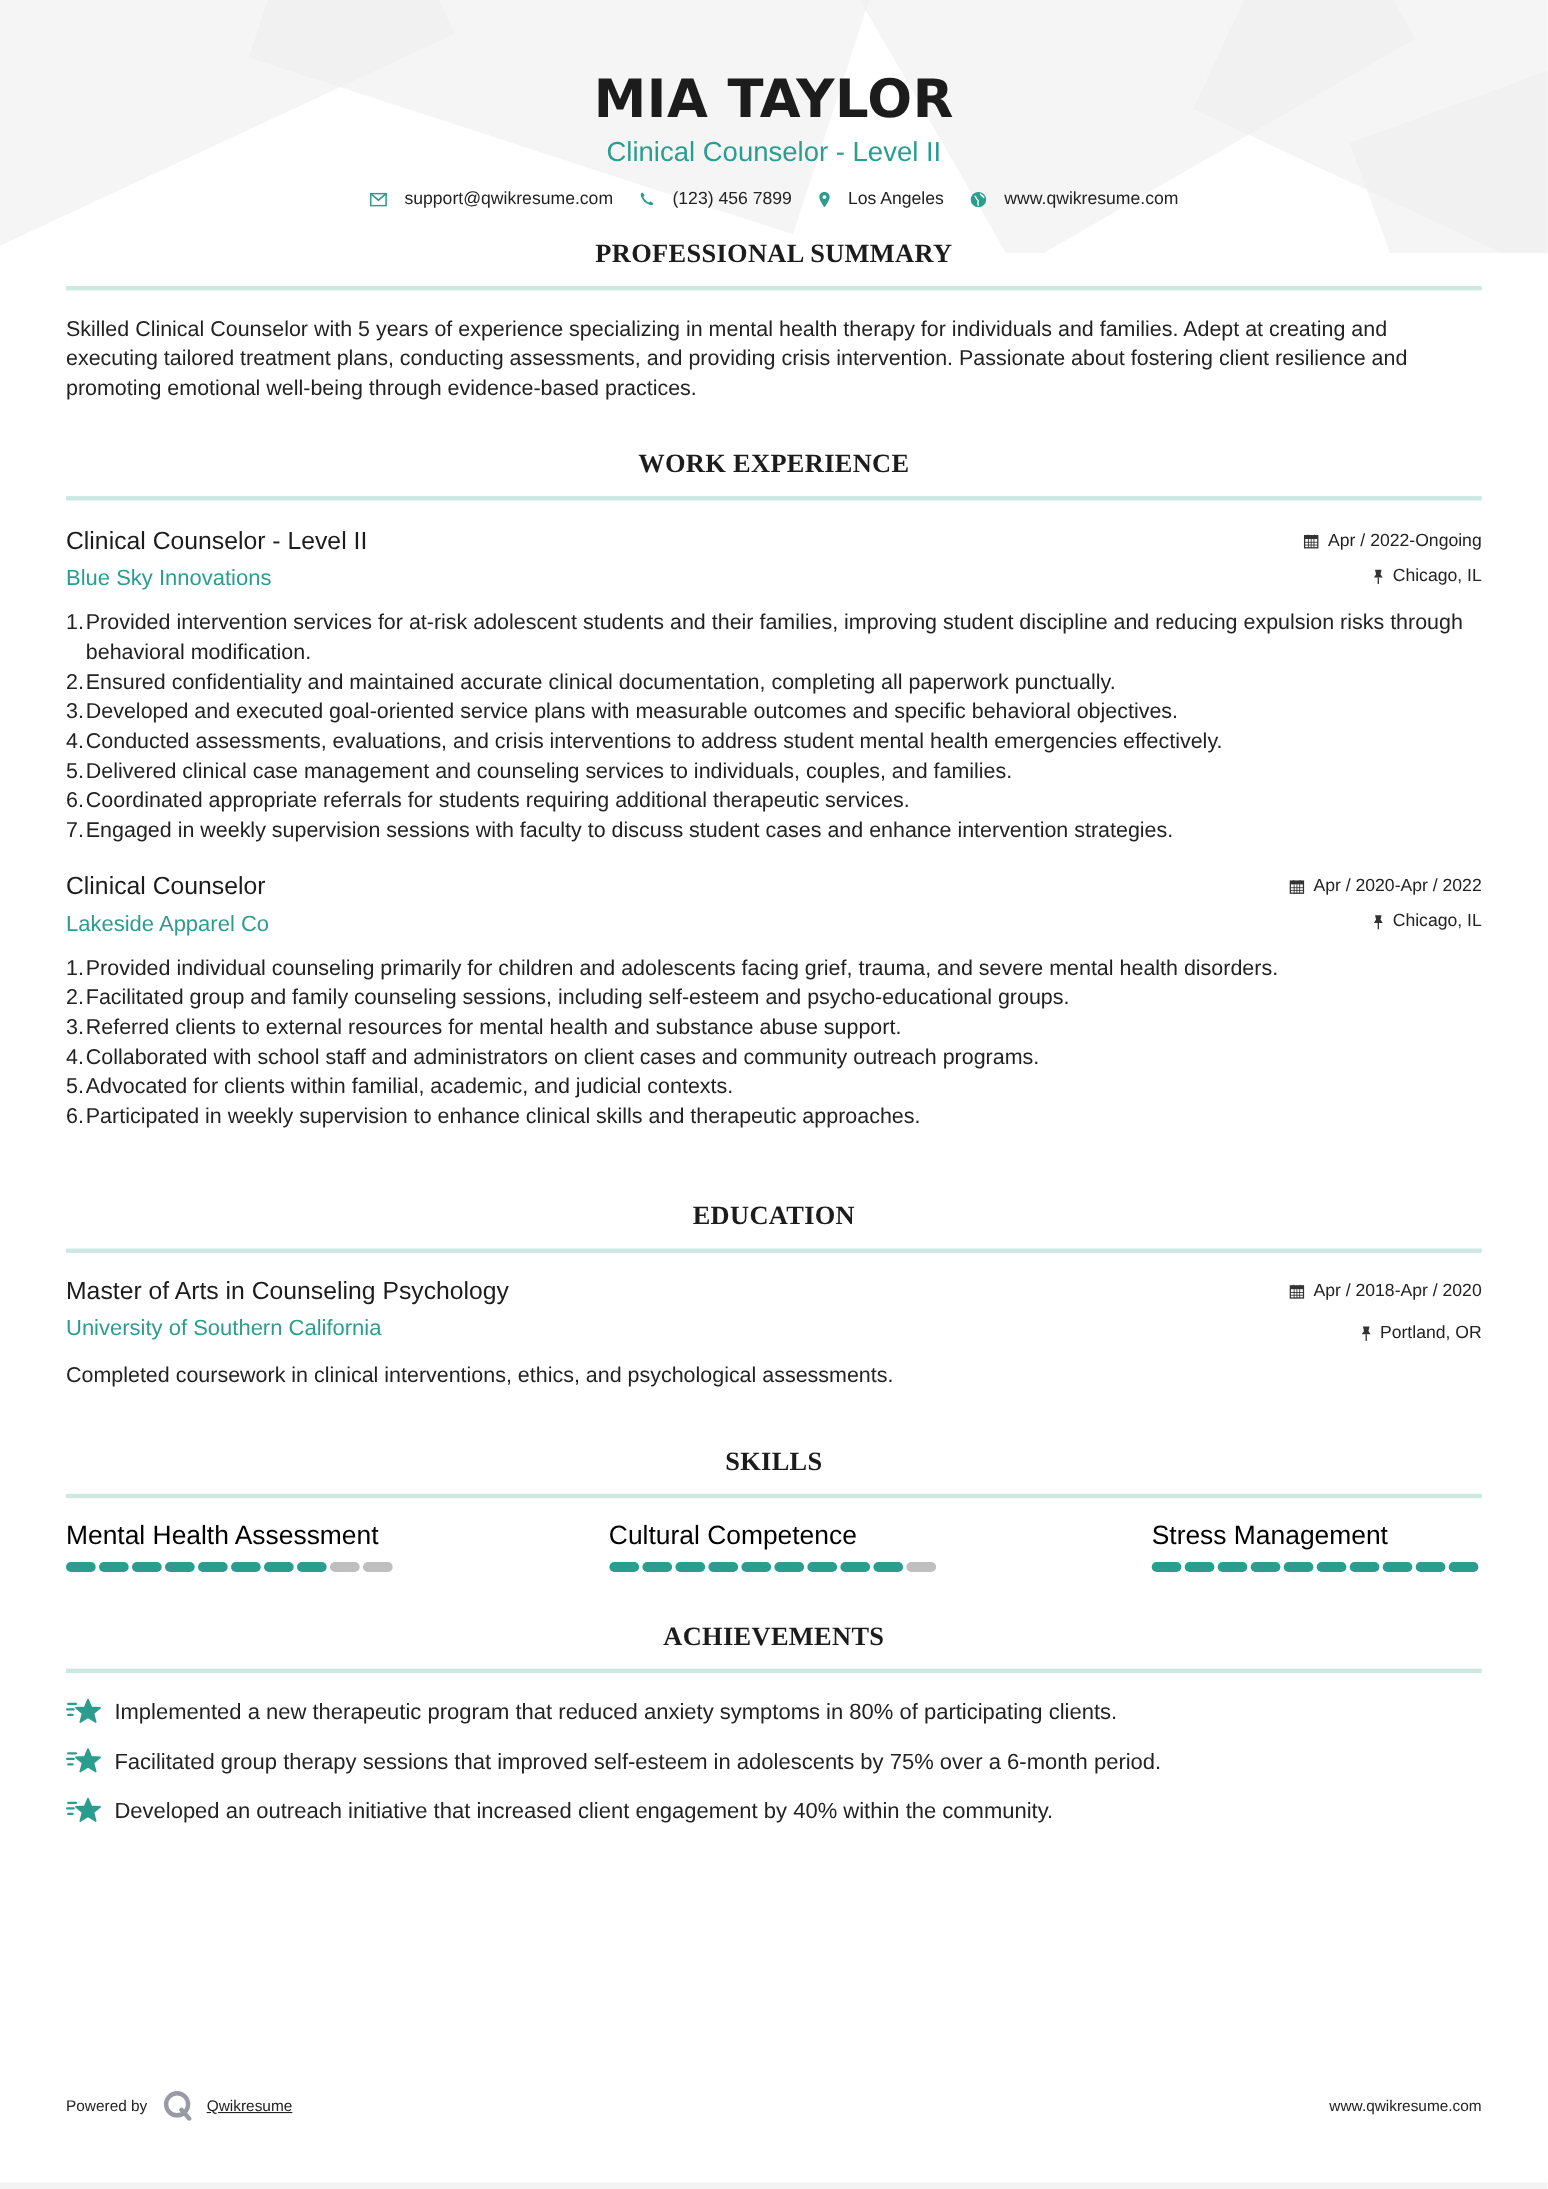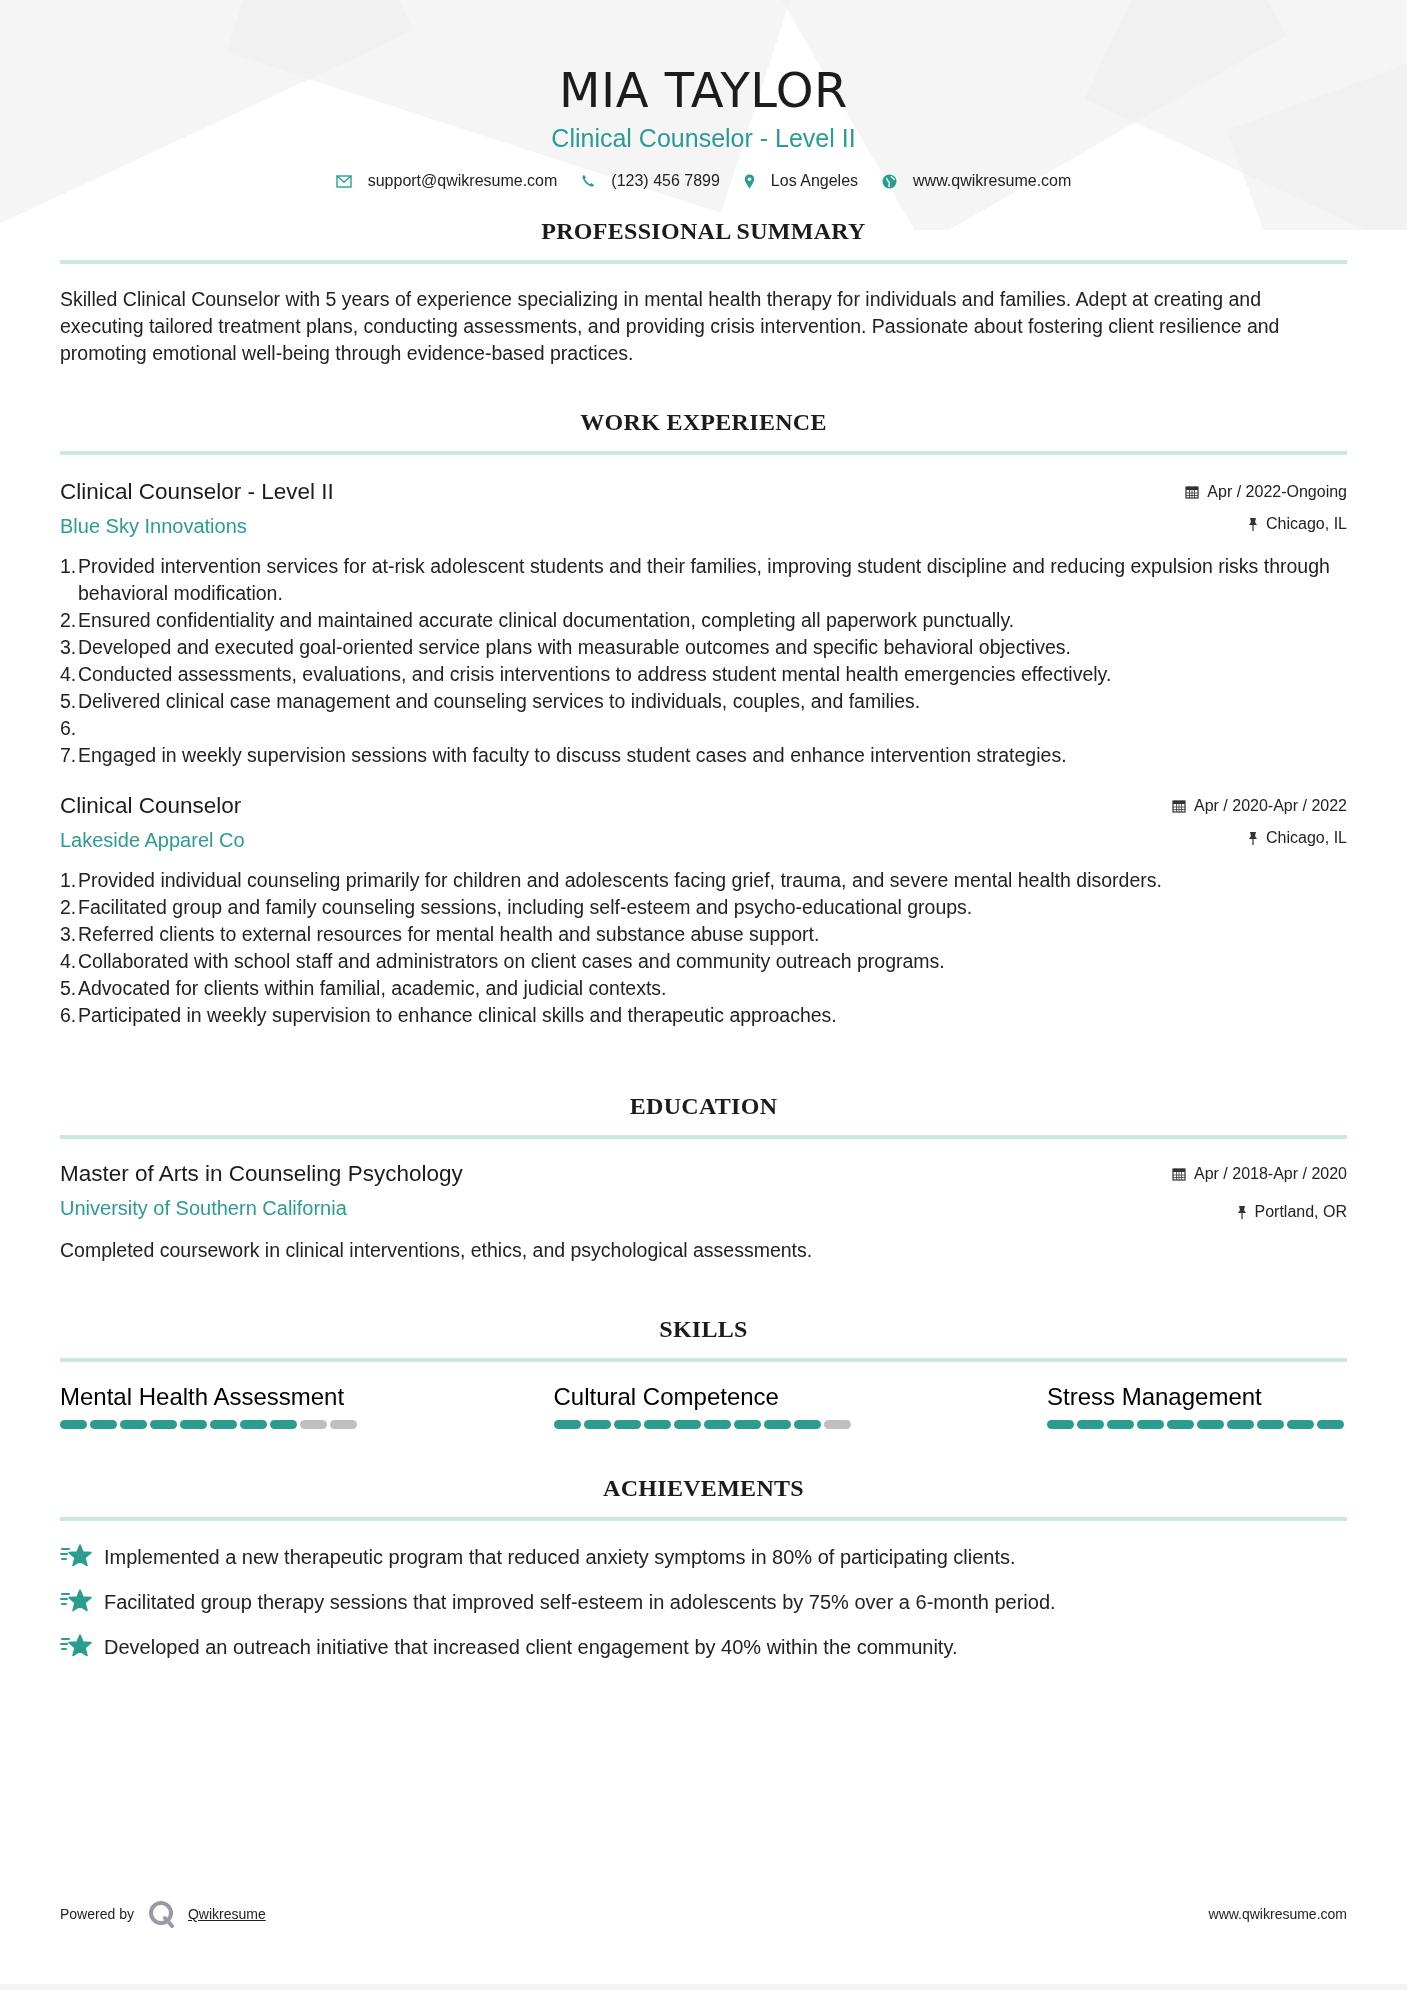--- a/index.html
+++ b/index.html
@@ -10,21 +10,21 @@
   .bg-shapes .s { position: absolute; background: #eeeeee; opacity: 0.6; }
   .s1 { left: -80px; top: -120px; width: 460px; height: 260px; transform: rotate(-25deg); background: linear-gradient(180deg,#e6e6e6,#fafafa); }
   .s2 { left: 260px; top: -160px; width: 520px; height: 300px; transform: rotate(18deg); background: linear-gradient(180deg,#f1f1f1,#fdfdfd); }
   .s3 { left: 820px; top: -140px; width: 420px; height: 300px; transform: rotate(-30deg); background: linear-gradient(200deg,#e7e7e7,#fbfbfb); }
   .s4 { left: 1120px; top: -60px; width: 420px; height: 260px; transform: rotate(25deg); background: linear-gradient(180deg,#ececec,#fdfdfd); }
   .s5 { left: 1250px; top: 80px; width: 260px; height: 180px; transform: rotate(-20deg); background: linear-gradient(180deg,#f0f0f0,#ffffff); }
 
   .page { position: relative; z-index: 1; padding: 0 60px; }
 
   .header { text-align: center; padding-top: 60px; }
-  .name { font-family: "DejaVu Sans", sans-serif; font-weight: normal; font-size: 48px; letter-spacing: 0.5px; color: #1c1c1c; line-height: 60px; }
+  .name { font-family: "DejaVu Sans", sans-serif; font-weight: bold; font-size: 48px; letter-spacing: 0.5px; color: #1c1c1c; line-height: 60px; }
   .title { color: #2a9d8f; font-size: 25px; line-height: 32px; margin-top: 2px; }
   .contacts { display: flex; justify-content: center; align-items: center; margin-top: 18px; font-size: 16px; color: #222; gap: 0; }
   .contact { display: flex; align-items: center; margin: 0 12px; }
   .contact svg { margin-right: 16px; }
 
   .section { margin-top: 30px; }
   .section-title { text-align: center; font-family: Liberation Serif, serif; font-weight: bold; font-size: 24px; letter-spacing: 0.3px; color: #1c1c1c; line-height: 30px; }
   .section-rule { height: 4px; background: #cce9e1; margin-top: 14px; }
 
   .summary { font-size: 19.5px; line-height: 27px; margin-top: 22px; color: #222; }
@@ -158,20 +158,21 @@
         <li>
             <span class="num">4.</span>
             <span>Conducted assessments, evaluations, and crisis interventions to address student mental health emergencies effectively.</span>
           </li>
         <li>
             <span class="num">5.</span>
             <span>Delivered clinical case management and counseling services to individuals, couples, and families.</span>
           </li>
         <li>
             <span class="num">6.</span>
+            <span>Coordinated appropriate referrals for students requiring additional therapeutic services.</span>
           </li>
         <li>
             <span class="num">7.</span>
             <span>Engaged in weekly supervision sessions with faculty to discuss student cases and enhance intervention strategies.</span>
           </li>
       </ol>
     </div>
 
     <div class="job" style="">
       <div class="job-head">

